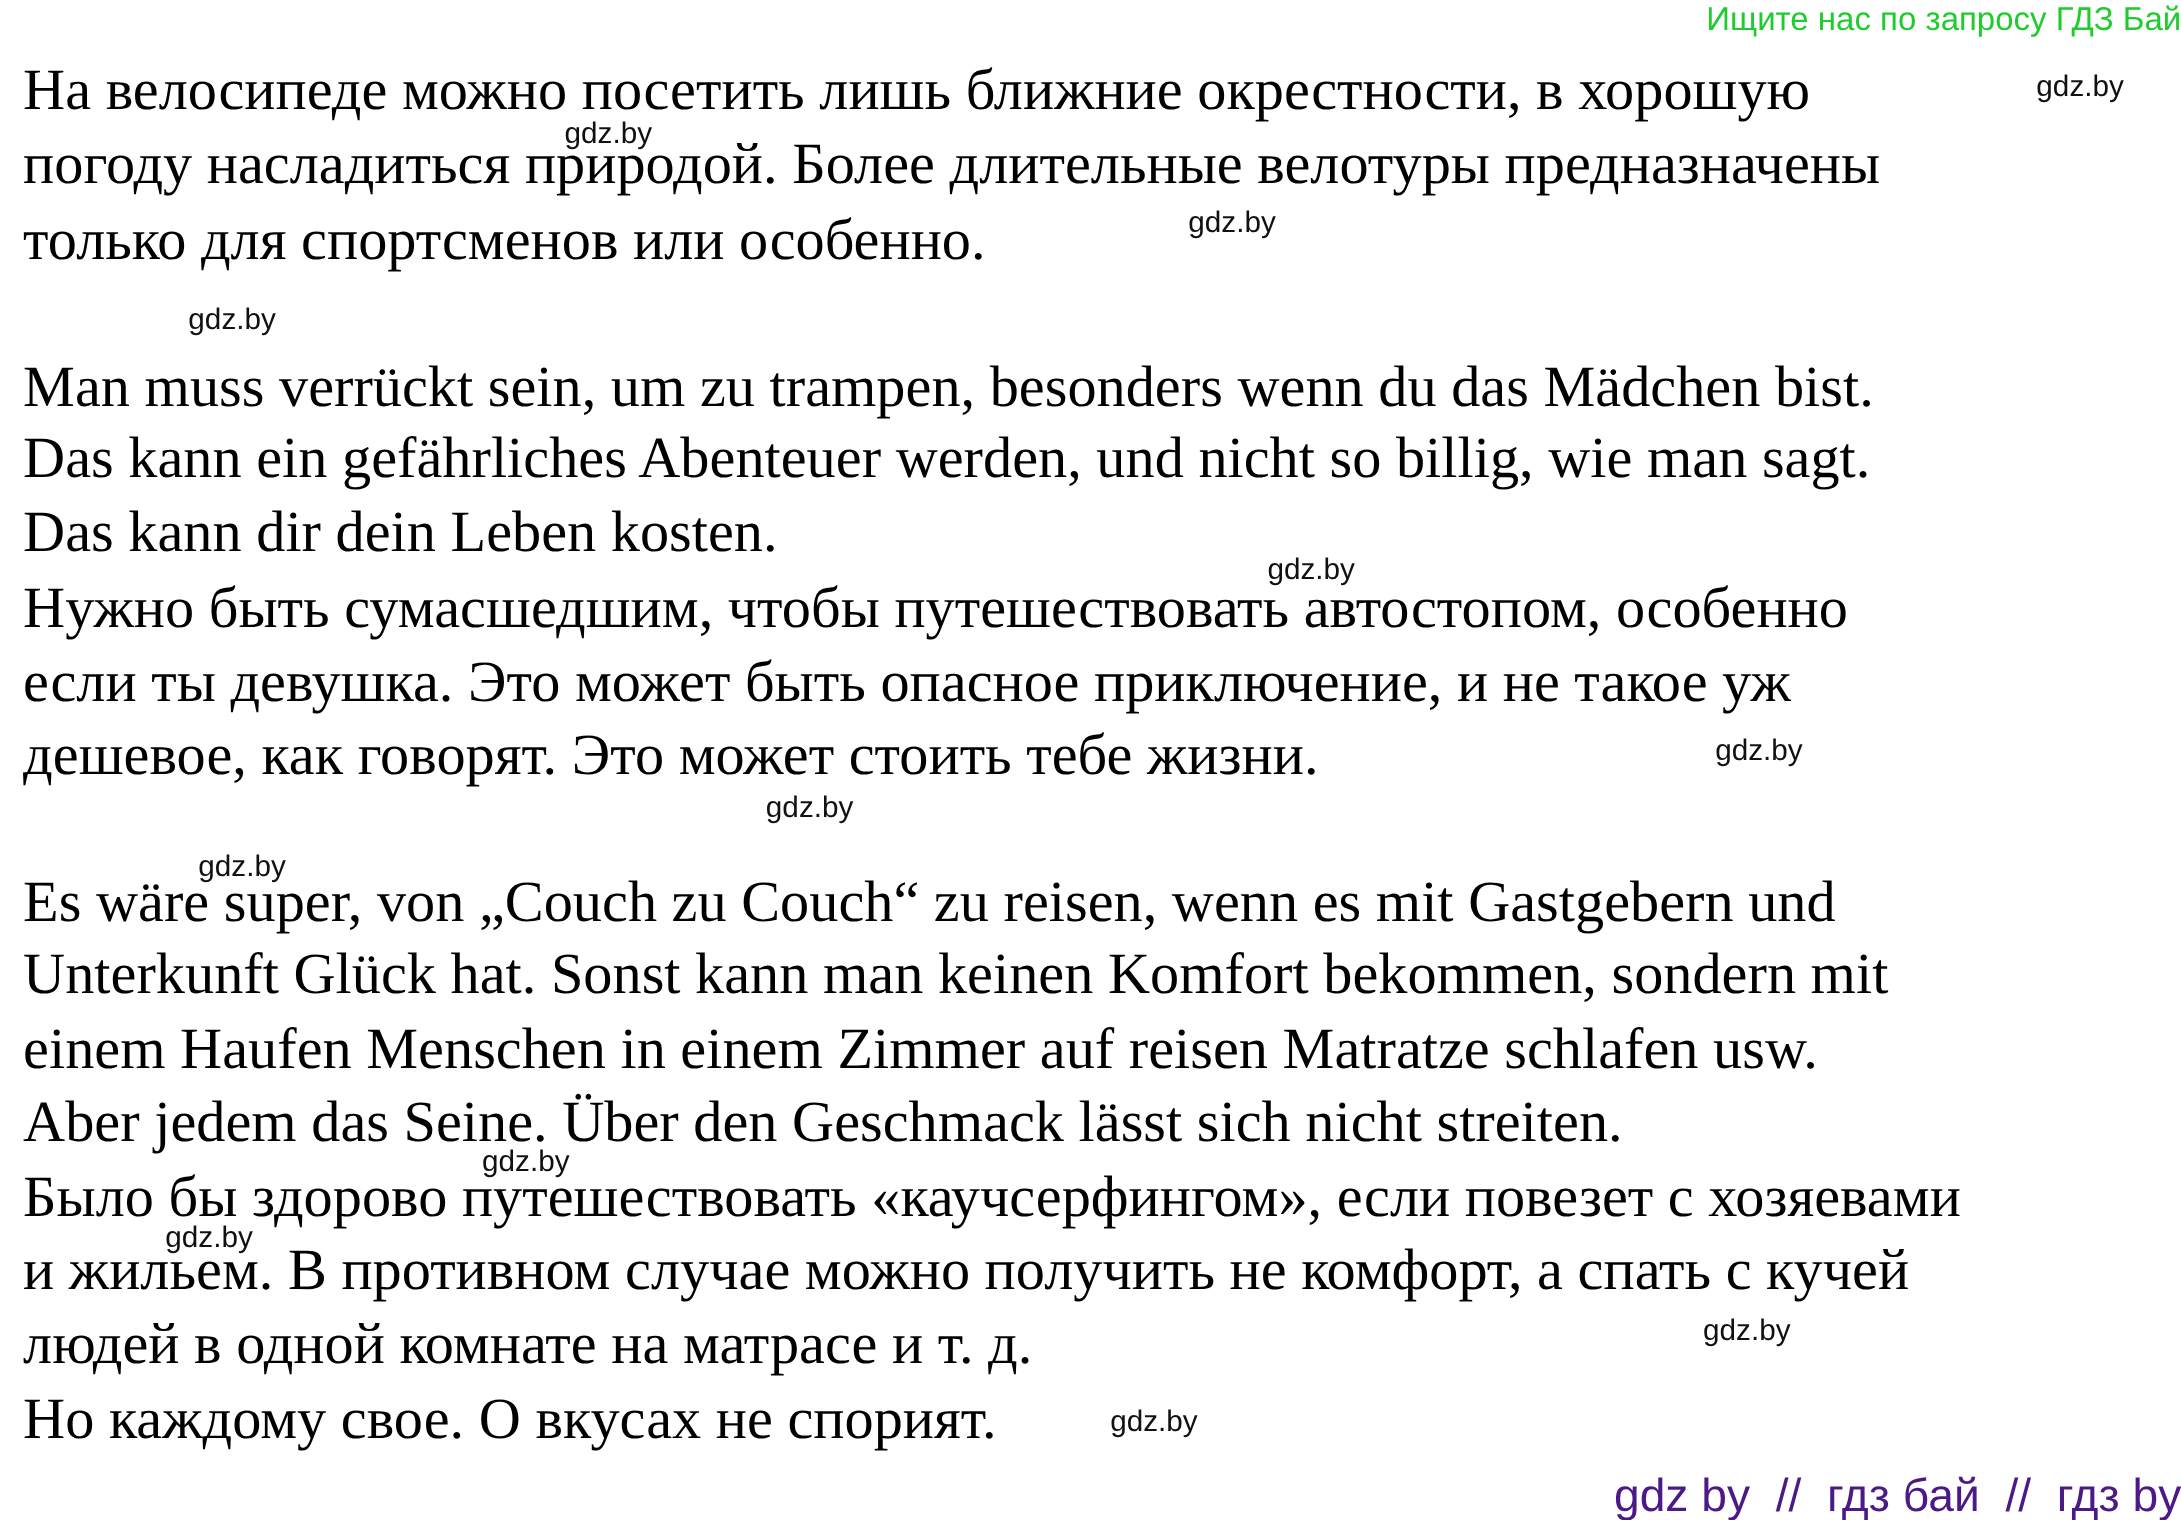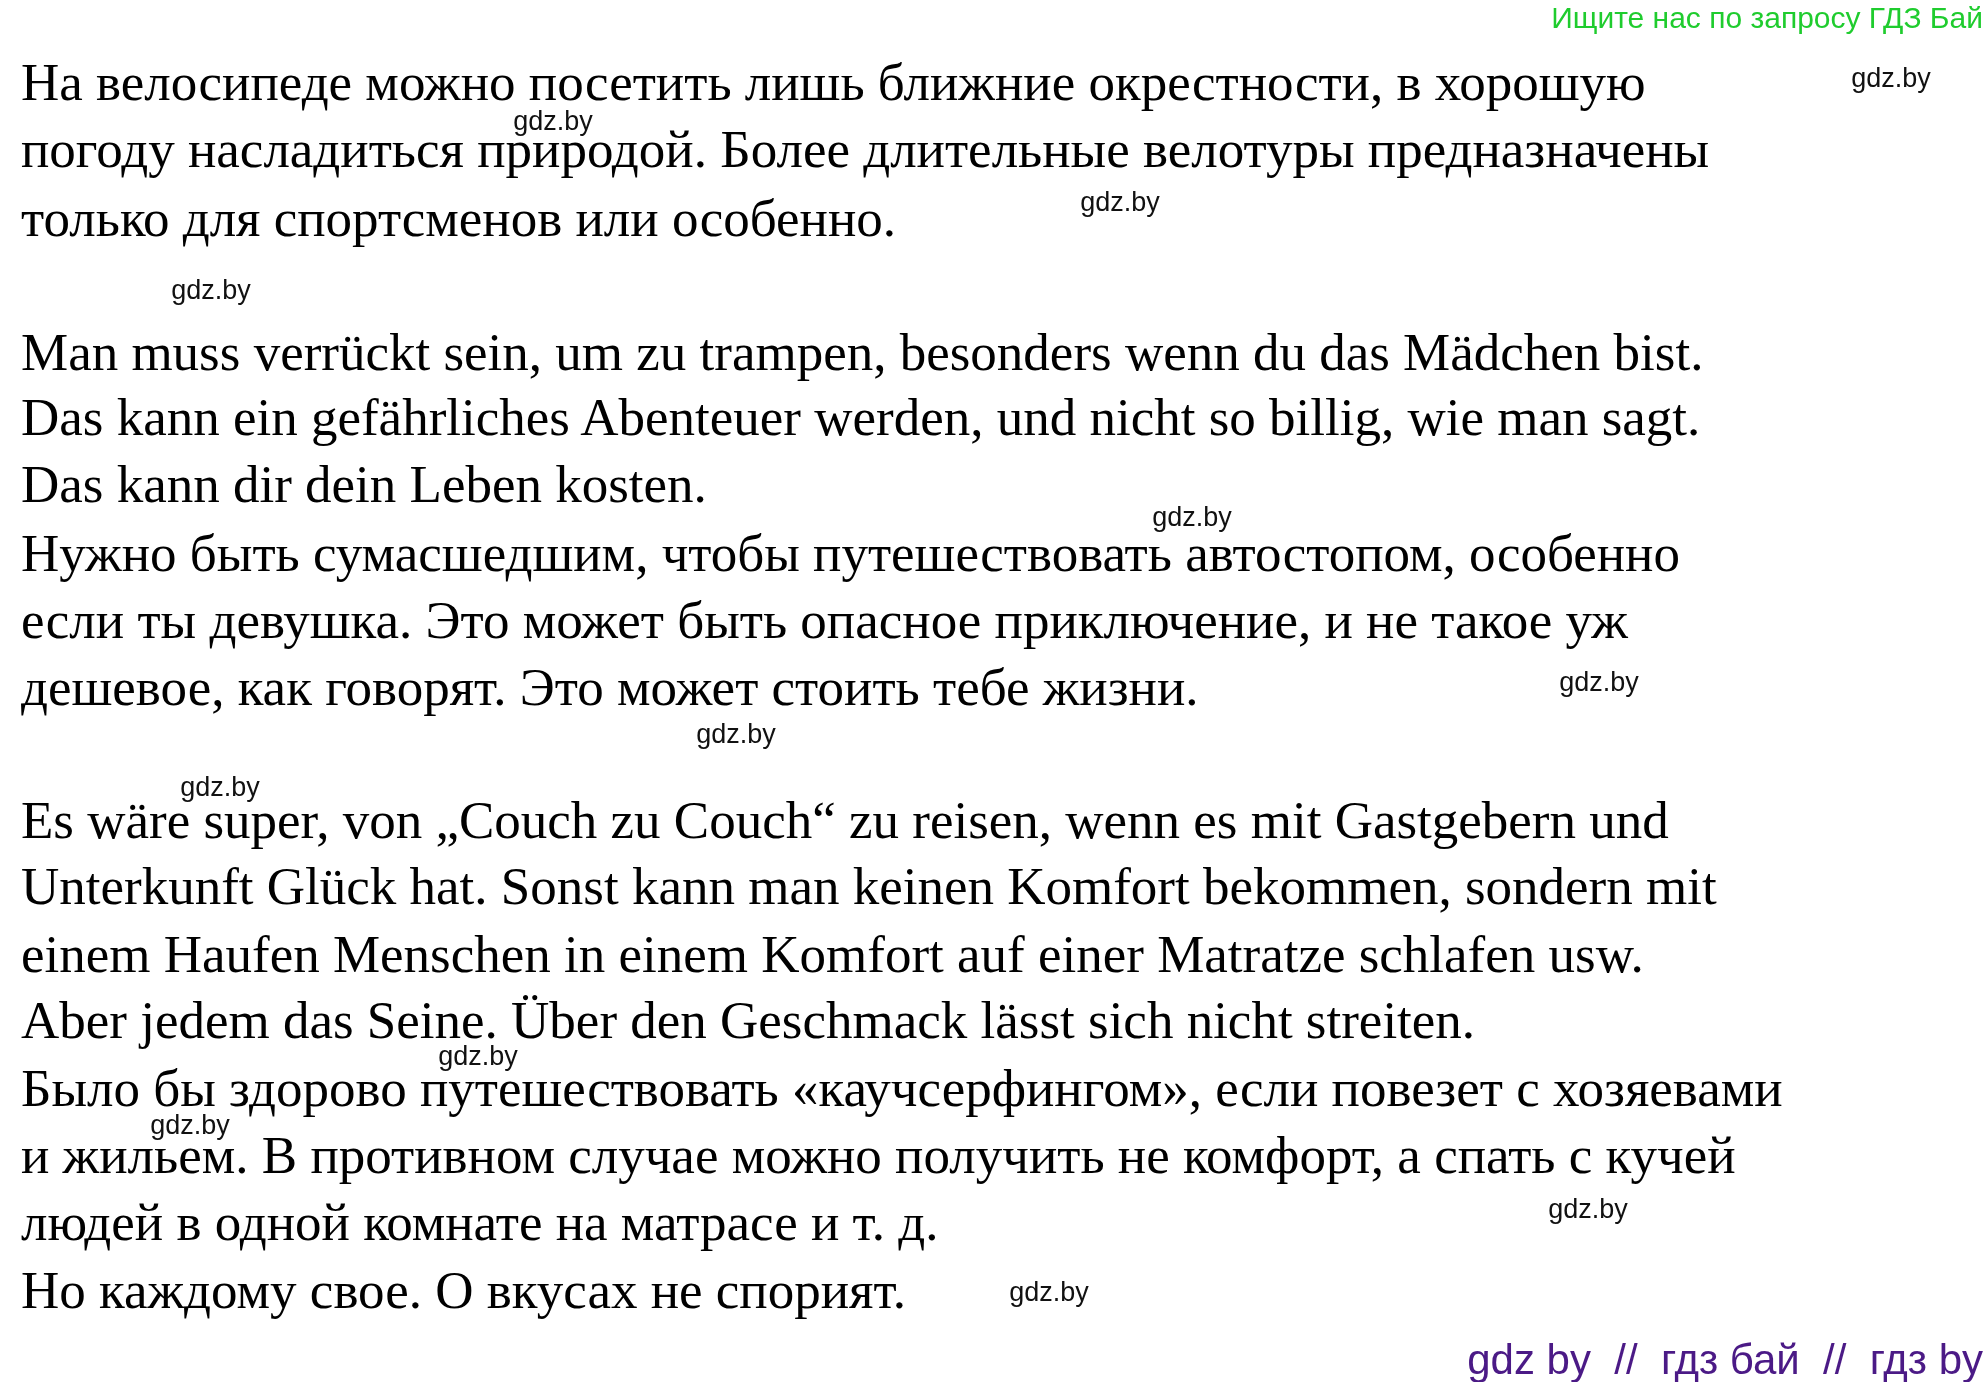--- a/index.html
+++ b/index.html
@@ -38,21 +38,21 @@
 <div class="line" style="top:319px">Man muss verrückt sein, um zu trampen, besonders wenn du das Mädchen bist.</div>
 <div class="line" style="top:384px">Das kann ein gefährliches Abenteuer werden, und nicht so billig, wie man sagt.</div>
 <div class="line" style="top:451px">Das kann dir dein Leben kosten.</div>
 
 <div class="line" style="top:520px">Нужно быть сумасшедшим, чтобы путешествовать автостопом, особенно</div>
 <div class="line" style="top:587px">если ты девушка. Это может быть опасное приключение, и не такое уж</div>
 <div class="line" style="top:654px">дешевое, как говорят. Это может стоить тебе жизни.</div>
 
 <div class="line" style="top:787px">Es wäre super, von „Couch zu Couch“ zu reisen, wenn es mit Gastgebern und</div>
 <div class="line" style="top:853px">Unterkunft Glück hat. Sonst kann man keinen Komfort bekommen, sondern mit</div>
-<div class="line" style="top:921px">einem Haufen Menschen in einem Komfort auf einer Matratze schlafen usw.</div>
+<div class="line" style="top:921px">einem Haufen Menschen in einem Zimmer auf reisen Matratze schlafen usw.</div>
 <div class="line" style="top:987px">Aber jedem das Seine. Über den Geschmack lässt sich nicht streiten.</div>
 
 <div class="line" style="top:1055px">Было бы здорово путешествовать «каучсерфингом», если повезет с хозяевами</div>
 <div class="line" style="top:1122px">и жильем. В противном случае можно получить не комфорт, а спать с кучей</div>
 <div class="line" style="top:1189px">людей в одной комнате на матрасе и т. д.</div>
 <div class="line" style="top:1257px">Но каждому свое. О вкусах не спорият.</div>
 
 <div class="wm" style="left:1891px; top:78px">gdz.by</div>
 <div class="wm" style="left:553px;  top:121px">gdz.by</div>
 <div class="wm" style="left:1120px; top:202px">gdz.by</div>

